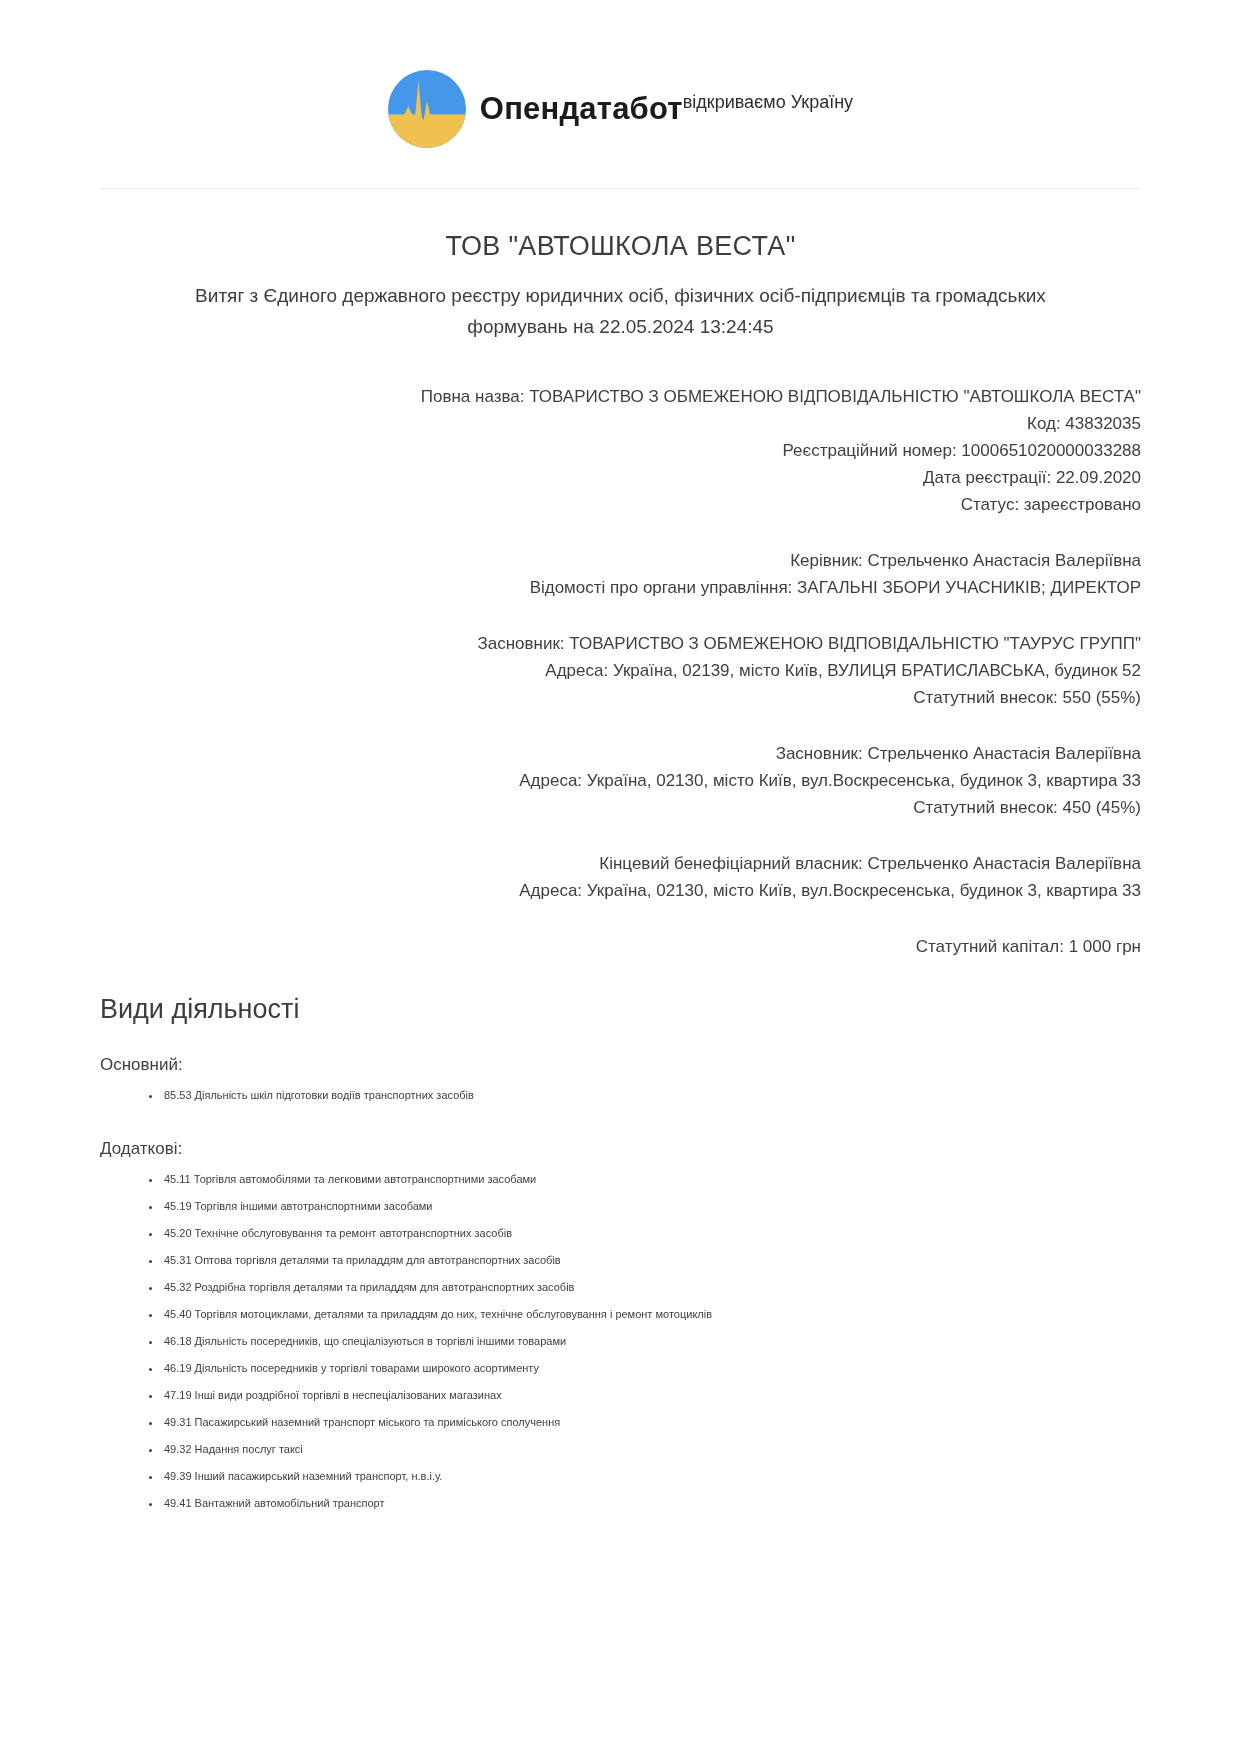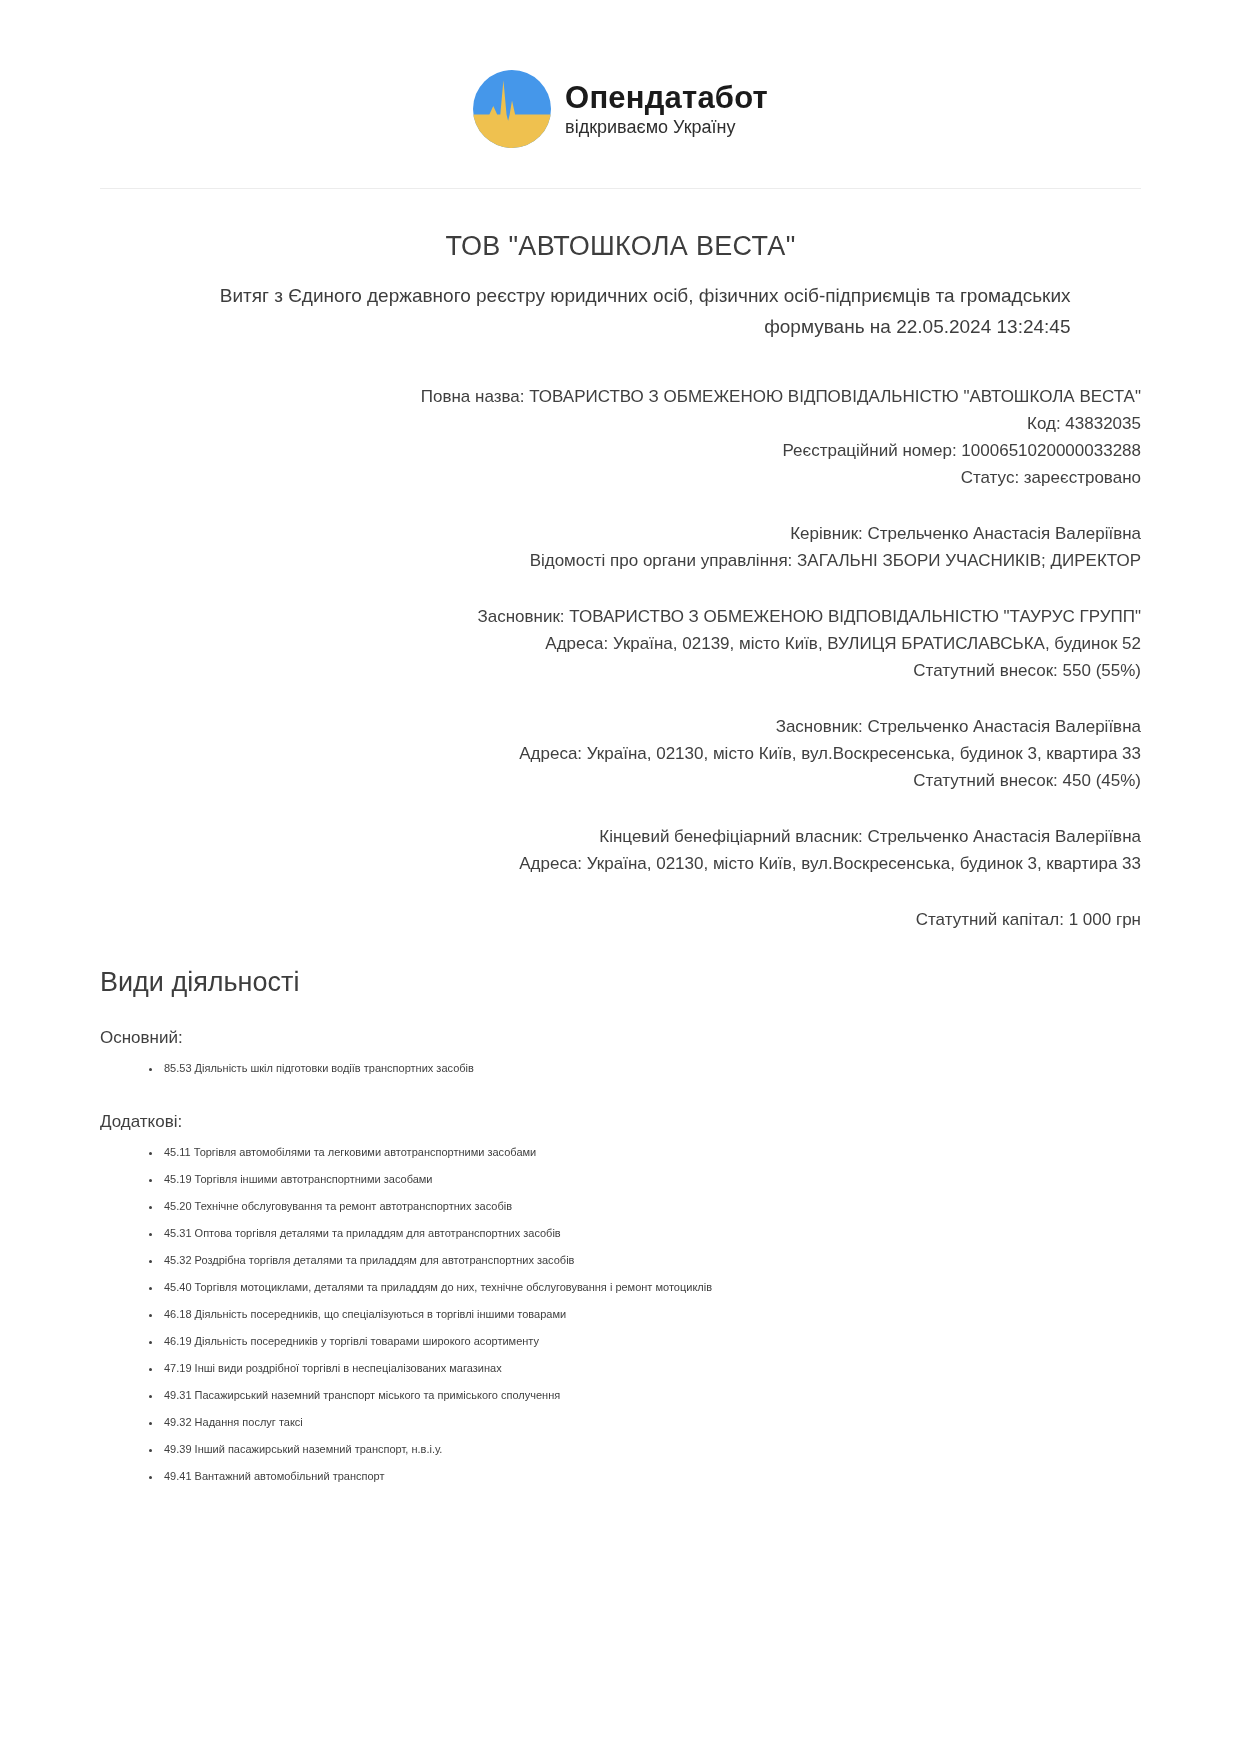--- a/index.html
+++ b/index.html
@@ -21,21 +21,21 @@
     display: flex;
     align-items: center;
     justify-content: center;
     gap: 14px;
   }
   .logo-mark {
     width: 78px;
     height: 78px;
     flex: 0 0 auto;
   }
-  .logo-text { display: flex; flex-direction: column; }
+  .logo-text { display: flex; }
   .logo-title {
     font-size: 31px;
     font-weight: 700;
     color: #1b1b1b;
     letter-spacing: 0.2px;
     line-height: 1.15;
   }
   .logo-subtitle {
     font-size: 18px;
     color: #2e2e2e;
@@ -51,21 +51,21 @@
     margin-top: 42px;
     text-align: center;
     font-size: 27px;
     font-weight: 400;
     color: #3d3d3d;
     letter-spacing: 0.3px;
   }
   .doc-subtitle {
     margin: 18px auto 0 auto;
     max-width: 900px;
-    text-align: right;
+    text-align: center;
     font-size: 19px;
     line-height: 1.65;
     color: #3d3d3d;
   }
   
   .registry { margin-top: 40px; text-align: right; }
   .block { margin-bottom: 29px; }
   .block:last-child { margin-bottom: 0; }
   .line {
     font-size: 17px;
@@ -124,20 +124,21 @@
 
   <h1 class="doc-title">ТОВ "АВТОШКОЛА ВЕСТА"</h1>
   <p class="doc-subtitle">Витяг з Єдиного державного реєстру юридичних осіб, фізичних осіб-підприємців та громадських формувань на 22.05.2024 13:24:45</p>
 
   <div class="registry">
 
     <div class="block">
       <div class="line">Повна назва: ТОВАРИСТВО З ОБМЕЖЕНОЮ ВІДПОВІДАЛЬНІСТЮ "АВТОШКОЛА ВЕСТА"</div>
       <div class="line">Код: 43832035</div>
       <div class="line">Реєстраційний номер: 1000651020000033288</div>
+      <div class="line">Дата реєстрації: 22.09.2020</div>
       <div class="line">Статус: зареєстровано</div>
     </div>
 
     <div class="block">
       <div class="line">Керівник: Стрельченко Анастасія Валеріївна</div>
       <div class="line">Відомості про органи управління: ЗАГАЛЬНІ ЗБОРИ УЧАСНИКІВ; ДИРЕКТОР</div>
     </div>
 
     <div class="block">
       <div class="line">Засновник: ТОВАРИСТВО З ОБМЕЖЕНОЮ ВІДПОВІДАЛЬНІСТЮ "ТАУРУС ГРУПП"</div>

